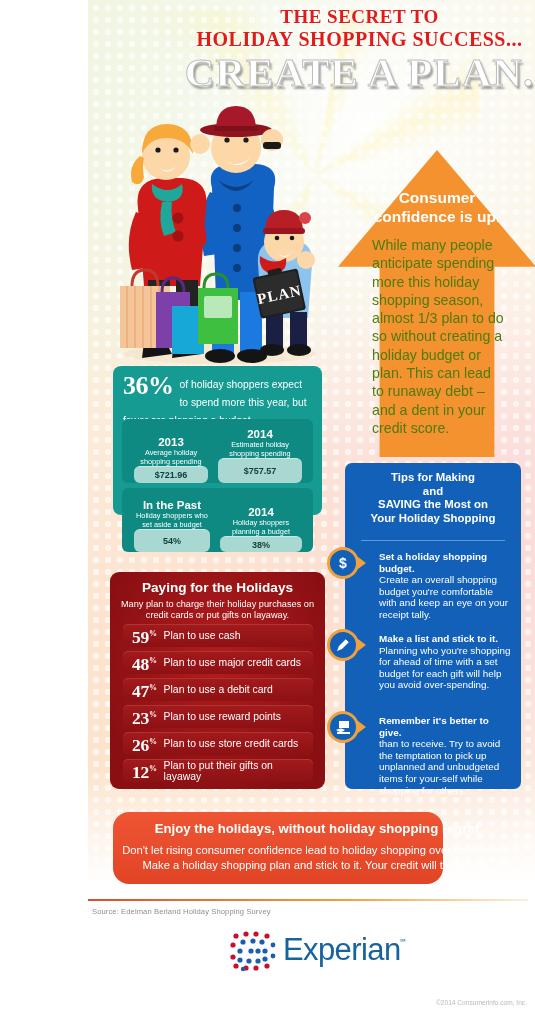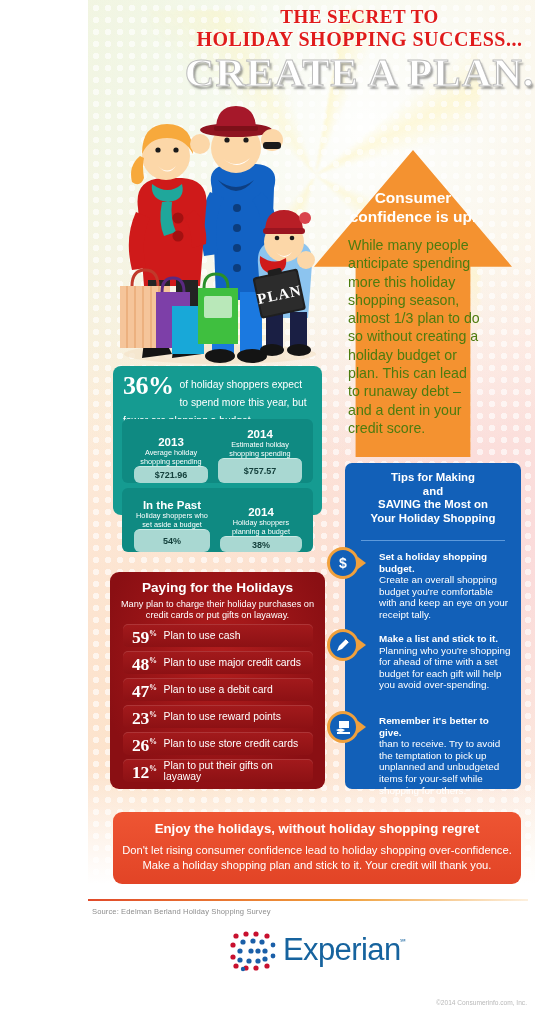--- a/index.html
+++ b/index.html
@@ -65,21 +65,21 @@
     -webkit-text-stroke:1px #bdbdbd;
     text-shadow:2px 3px 2px rgba(90,90,90,.55);
   }
 
   
   .illus{position:absolute;left:100px;top:96px;width:235px;height:272px;}
   .illus svg{display:block;}
 
   
   .arrow{
-    position:absolute;left:314px;top:150px;width:198px;height:307px;
+    position:absolute;left:338px;top:150px;width:198px;height:307px;
   }
   .arrow-shape{
     position:absolute;inset:0;background:#f49230;
     clip-path:polygon(50% 0%, 100% 38%, 79% 38%, 79% 100%, 21% 100%, 21% 38%, 0% 38%);
     border-radius:4px;
   }
   .arrow-title{
     position:absolute;left:22px;top:38px;width:154px;text-align:center;
     color:#fff;font-weight:bold;font-size:15.5px;line-height:19px;
   }
@@ -164,22 +164,23 @@
   }
   .rowpct{
     font-family:"Liberation Serif",serif;font-weight:bold;color:#fff;
     font-size:17.5px;line-height:18px;margin-left:9px;letter-spacing:-.3px;
   }
   .rowpct sup{font-size:8px;vertical-align:super;}
   .rowtxt{color:#fff;font-size:10.4px;margin-left:7px;}
 
   
   .banner{
-    position:absolute;left:113px;top:812px;width:408px;height:72px;border-radius:9px;
+    position:absolute;left:113px;top:812px;width:324px;height:72px;border-radius:16px;
     background:linear-gradient(180deg,#ee5533 0%,#e24426 100%);
+    padding-left:6px;
   }
   .banner-h{
     position:absolute;left:8px;top:9px;width:392px;text-align:center;
     color:#fff;font-weight:bold;font-size:13.2px;line-height:16px;
   }
   .banner-b{
     position:absolute;left:8px;top:31px;width:392px;text-align:center;
     color:#fff;font-size:11.2px;line-height:14.6px;
   }
 

